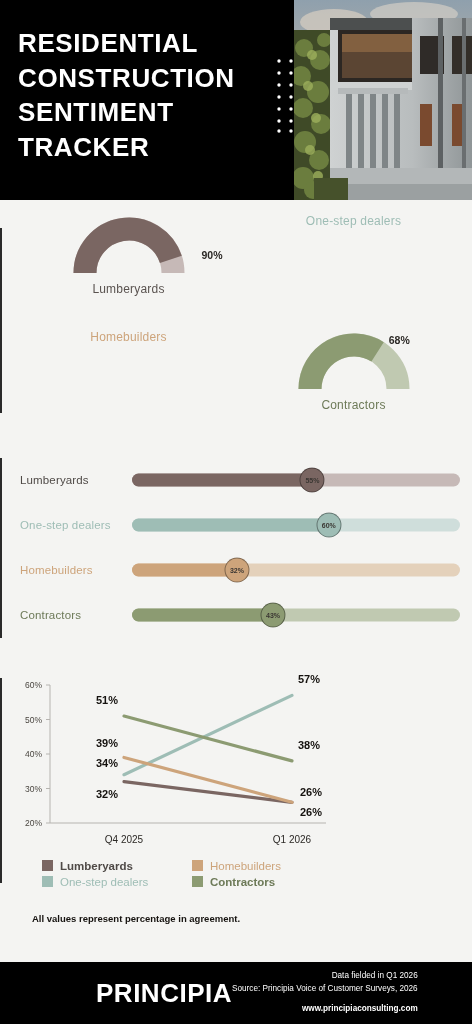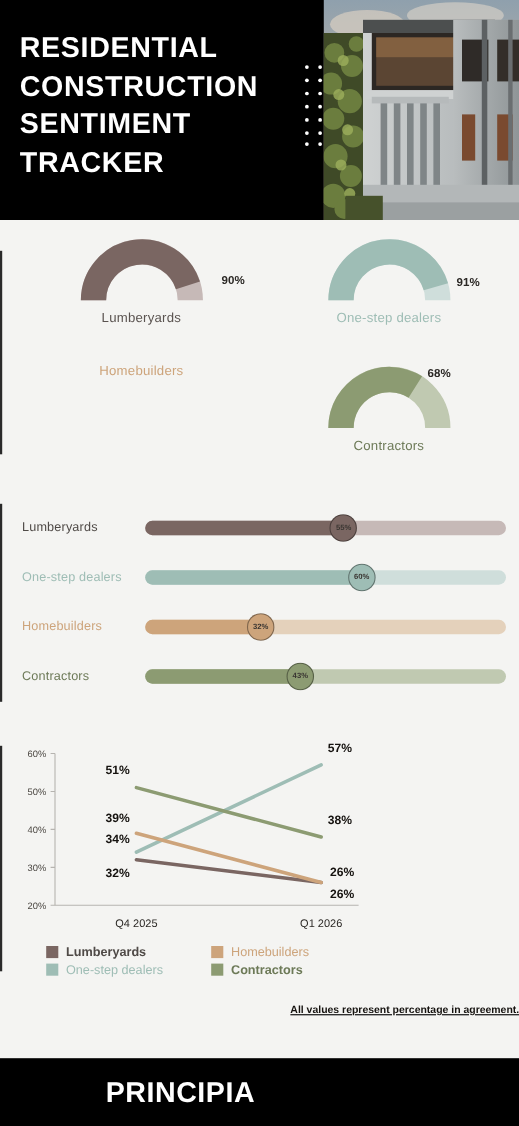--- a/index.html
+++ b/index.html
@@ -88,21 +88,21 @@
   .dlabel { font-size: 11px; font-weight: 700; fill: #15120f; font-family: "Liberation Sans", sans-serif; }
 
   .legend {
     display: grid; grid-template-columns: 1fr 1fr; row-gap: 4px;
     width: 300px; margin: 2px 0 0 40px;
   }
   .legend-item { display: flex; align-items: center; gap: 7px; font-size: 11.5px; }
   .legend-swatch { width: 11px; height: 11px; flex: 0 0 11px; }
 
   
-  .notes { text-align: right; padding: 8px 0 0; text-decoration: underline; }
+  .notes { text-align: left; padding: 8px 32px 0; }
   .note-main { font-size: 9.5px; font-weight: 700; color: #15120f; margin-bottom: 7px; }
   .note-sub { font-size: 9.5px; color: #2b2825; }
 
   
   .footer {
     position: absolute; left: 0; bottom: 0; width: 472px; height: 62px;
     background: #000; display: flex; align-items: center; text-align: right;
   }
   .brand {
     width: 232px; flex: 0 0 232px; color: #fff; font-size: 26px; font-weight: 700;
@@ -222,27 +222,20 @@
             <div class="gauge-wrap">
               <svg width="120" height="64" viewBox="0 0 120 64">
                 <path d="M 16 60.00000000000001 A 44 44 0 0 1 103.99999978 59.995600000007336" fill="none" stroke="#c6b9b7" stroke-width="23"></path>
                 <path d="M 16 60.00000000000001 A 44 44 0 0 1 101.84648671698676 46.4032522475023" fill="none" stroke="#7a6662" stroke-width="23"></path>
               </svg>
               <div class="gauge-pct" style="left: 120.966px; top: 36.077px; padding-left: 12px;">90%</div>
             </div>
             <div class="gauge-label" style="color: rgb(90, 83, 80);">Lumberyards</div>
           </div>
           <div class="gauge-cell">
-            <div class="gauge-wrap">
-              <svg width="120" height="64" viewBox="0 0 120 64">
-                <path d="M 16 60.00000000000001 A 44 44 0 0 1 103.99999978 59.995600000007336" fill="none" stroke="#cfdedb" stroke-width="23"></path>
-                <path d="M 16 60.00000000000001 A 44 44 0 0 1 102.25292216978549 47.724391334273896" fill="none" stroke="#9ebdb5" stroke-width="23"></path>
-              </svg>
-              <div class="gauge-pct" style="left: 121.538px; top: 37.8185px;">91%</div>
-            </div>
             <div class="gauge-label" style="color: rgb(158, 189, 181);">One-step dealers</div>
           </div>
           <div class="gauge-cell">
             <div class="gauge-label" style="color: rgb(205, 164, 123);">Homebuilders</div>
           </div>
           <div class="gauge-cell">
             <div class="gauge-wrap">
               <svg width="120" height="64" viewBox="0 0 120 64">
                 <path d="M 16 60.00000000000001 A 44 44 0 0 1 103.99999978 59.995600000007336" fill="none" stroke="#c0c9b1" stroke-width="23"></path>
                 <path d="M 16 60.00000000000001 A 44 44 0 0 1 83.57637897907586 22.849571277911345" fill="none" stroke="#8c9b72" stroke-width="23"></path>
@@ -356,15 +349,20 @@
         </div>
     </div>
   </div>
 
   <div class="notes">
     <div class="note-main">All values represent percentage in agreement.</div>
   </div>
 
   <div class="footer">
     <div class="brand">PRINCIPIA</div>
+    <div>
+      <div class="footer-meta">Data fielded in Q1 2026</div>
+      <div class="footer-meta">Source: Principia Voice of Customer Surveys, 2026</div>
+      <div class="footer-meta footer-url">www.principiaconsulting.com</div>
+    </div>
   </div>
 
 </div>
 
 </body></html>

